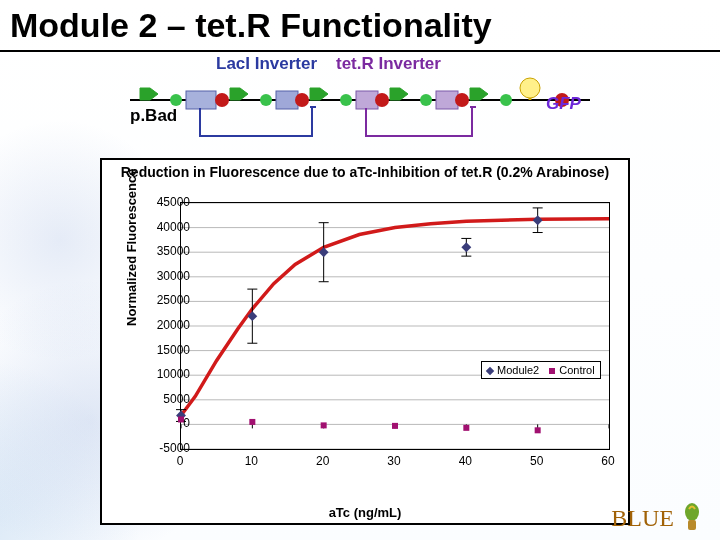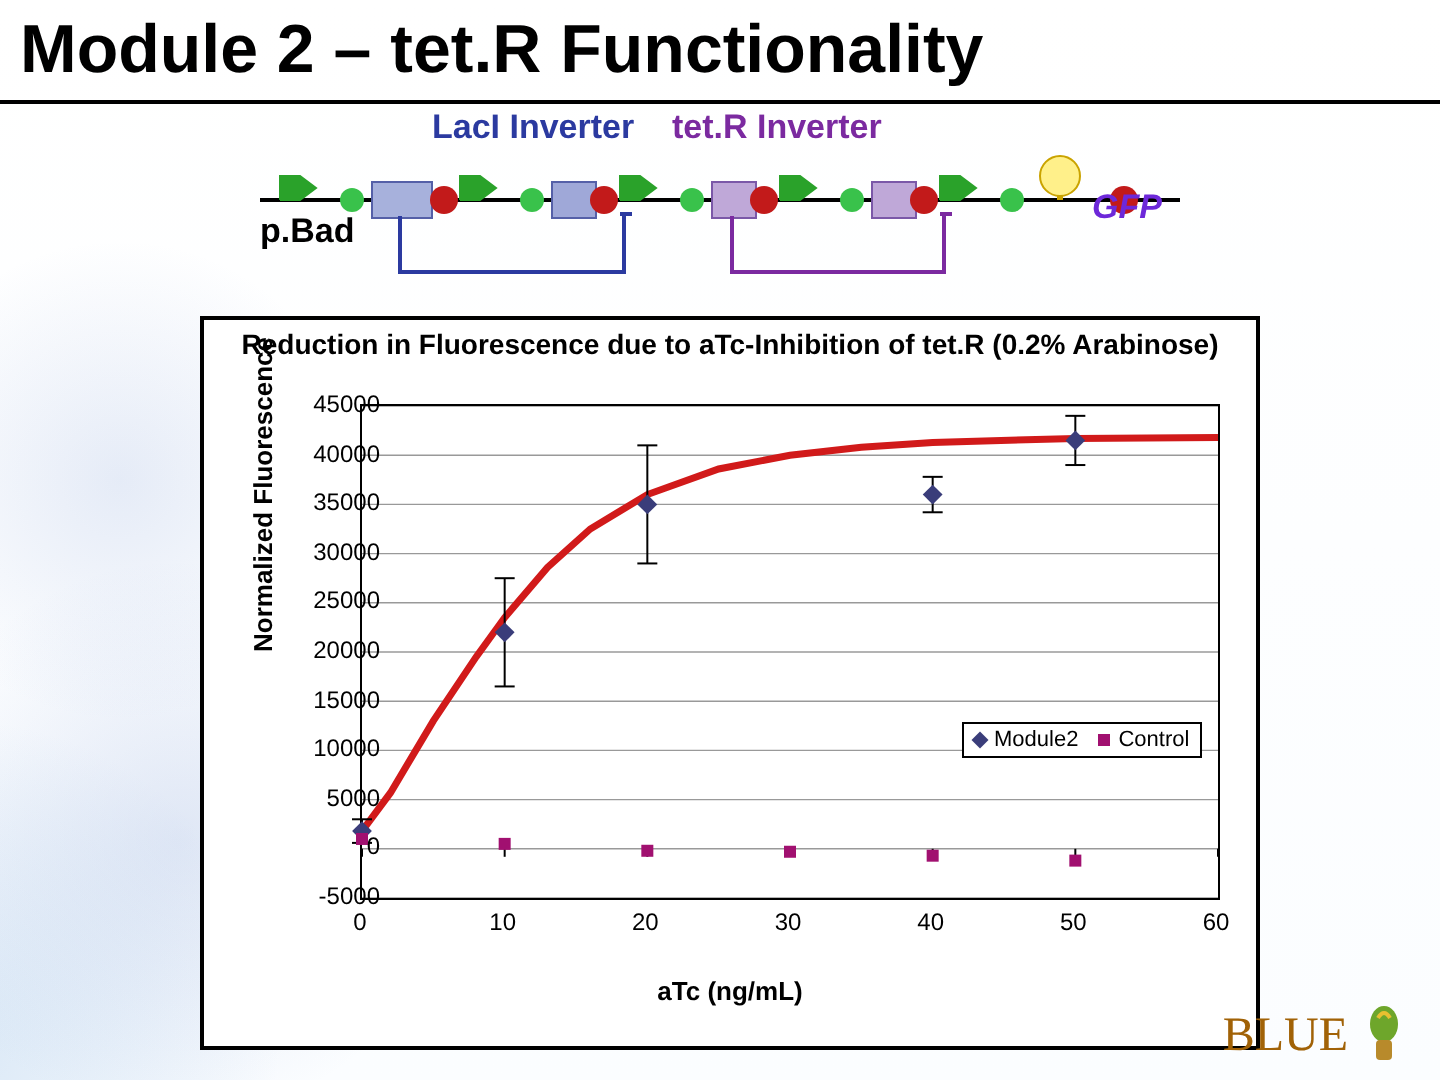--- a/index.html
+++ b/index.html
@@ -32,21 +32,21 @@
     position:absolute;left:78px;top:42px;width:430px;height:248px;
     border:1px solid #000;background:#fff;box-sizing:border-box;
   }
   .ytick{position:absolute;right:438px;font-size:12px;transform:translateY(-50%);}
   .xtick{position:absolute;top:294px;font-size:12px;transform:translateX(-50%);}
   .ylabel{
     position:absolute;left:22px;top:166px;font-size:13px;font-weight:700;
     transform:rotate(-90deg);transform-origin:left top;white-space:nowrap;
   }
   .xlabel{
-    position:absolute;left:0;right:0;bottom:20px;text-align:center;font-size:13px;font-weight:700;
+    position:absolute;left:0;right:0;bottom:3px;text-align:center;font-size:13px;font-weight:700;
   }
   .legend{
     position:absolute;border:1px solid #000;background:#fff;font-size:11px;
     padding:2px 5px;display:flex;gap:10px;align-items:center;
   }
   .leg-sym{display:inline-block;width:6px;height:6px;background:#3a3d7a;vertical-align:middle;transform:rotate(45deg);margin-right:4px;}
   .leg-sym2{display:inline-block;width:6px;height:6px;background:#a11070;vertical-align:middle;margin-right:4px;}
   .curve{position:absolute;left:0;top:0;overflow:visible;}
   .logo{
     position:absolute;right:14px;bottom:6px;display:flex;align-items:center;gap:4px;

